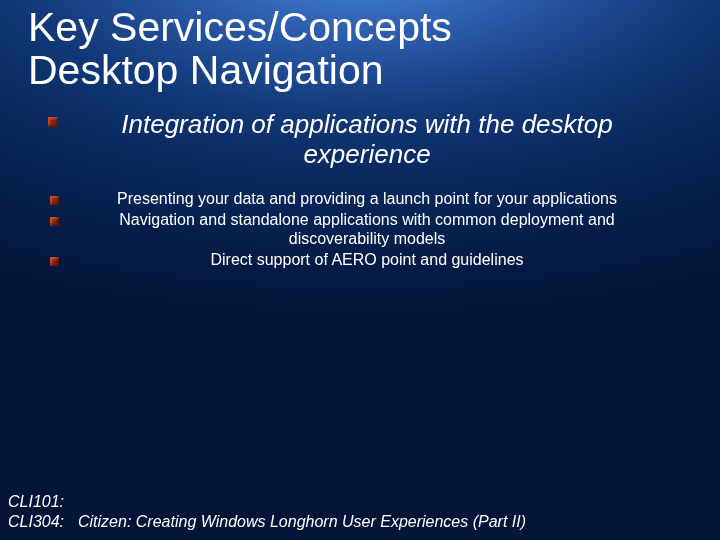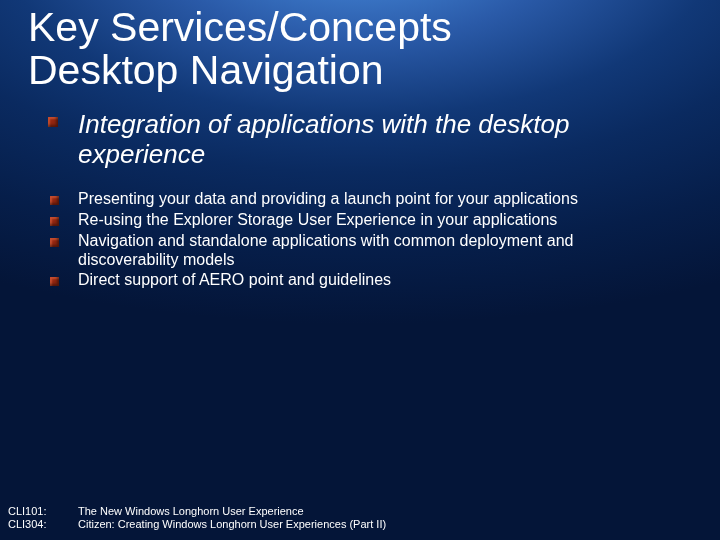--- a/index.html
+++ b/index.html
@@ -33,20 +33,21 @@
     font-weight: 400;
     letter-spacing: 0px;
   }
   .body {
     padding: 18px 40px 0 62px;
   }
   ul.top {
     list-style: none;
     margin: 0;
     padding: 0;
+    text-align: center;
   }
   ul.top > li {
     position: relative;
     padding-left: 16px;
     margin-bottom: 20px;
   }
   ul.top > li::before {
     content: "";
     position: absolute;
     left: -14px;
@@ -81,22 +82,23 @@
     top: 0.38em;
     width: 9px;
     height: 9px;
     background: #922610;
     box-shadow: inset -2px -2px 3px rgba(0,0,0,0.45), inset 2px 2px 2px rgba(255,120,80,0.5);
   }
   .refs {
     position: absolute;
     left: 8px;
     bottom: 8px;
-    font-size: 11px;
+    font-size: 16px;
     line-height: 1.25;
+    font-style: italic;
   }
   .ref-row {
     display: flex;
   }
   .ref-code {
     min-width: 70px;
   }
 </style>
 </head>
 <body>
@@ -109,32 +111,30 @@
   </div>
 
   <div class="body" data-name="slide-body">
     <ul class="top" data-name="top-list">
       <li data-name="lead-bullet">
         <div class="lead" data-name="lead-text">Integration of applications with the desktop experience</div>
       </li>
       <li data-name="sub-group" style="margin-bottom: 0px; padding-left: 0px; list-style: none;">
         <ul class="sub" data-name="sub-list">
           <li data-name="list-item">Presenting your data and providing a launch point for your applications</li>
-          <li data-name="list-item">Re-using the Explorer Storage User Experience in your applications</li>
           <li data-name="list-item">Navigation and standalone applications with common deployment and discoverability models</li>
           <li data-name="list-item">Direct support of AERO point and guidelines</li>
         </ul>
       </li>
     </ul>
   </div>
 
   <div class="refs" data-name="references">
     <div class="ref-row" data-name="reference-row">
       <span class="ref-code" data-name="reference-code">CLI101:</span>
-      <span data-name="reference-title">The New Windows Longhorn User Experience</span>
     </div>
     <div class="ref-row" data-name="reference-row">
       <span class="ref-code" data-name="reference-code">CLI304:</span>
       <span data-name="reference-title">Citizen: Creating Windows Longhorn User Experiences (Part II)</span>
     </div>
   </div>
 
 </div>
 
 <style>

